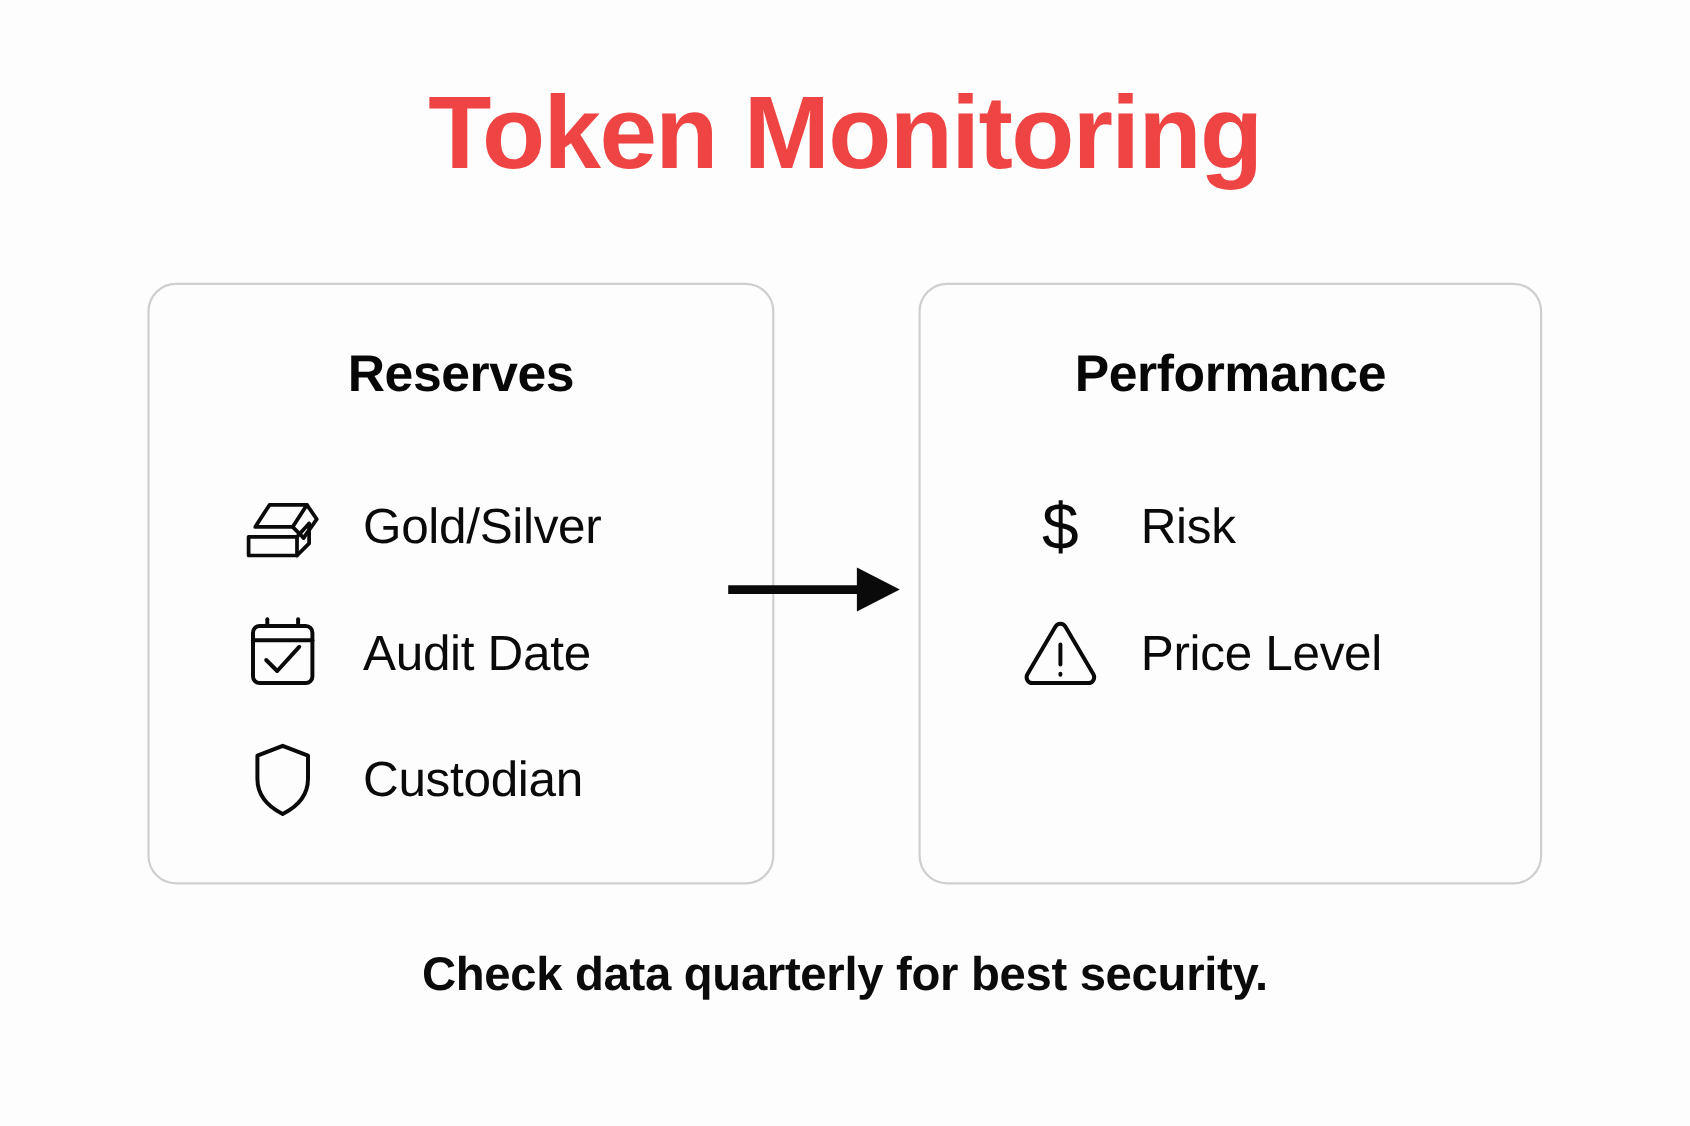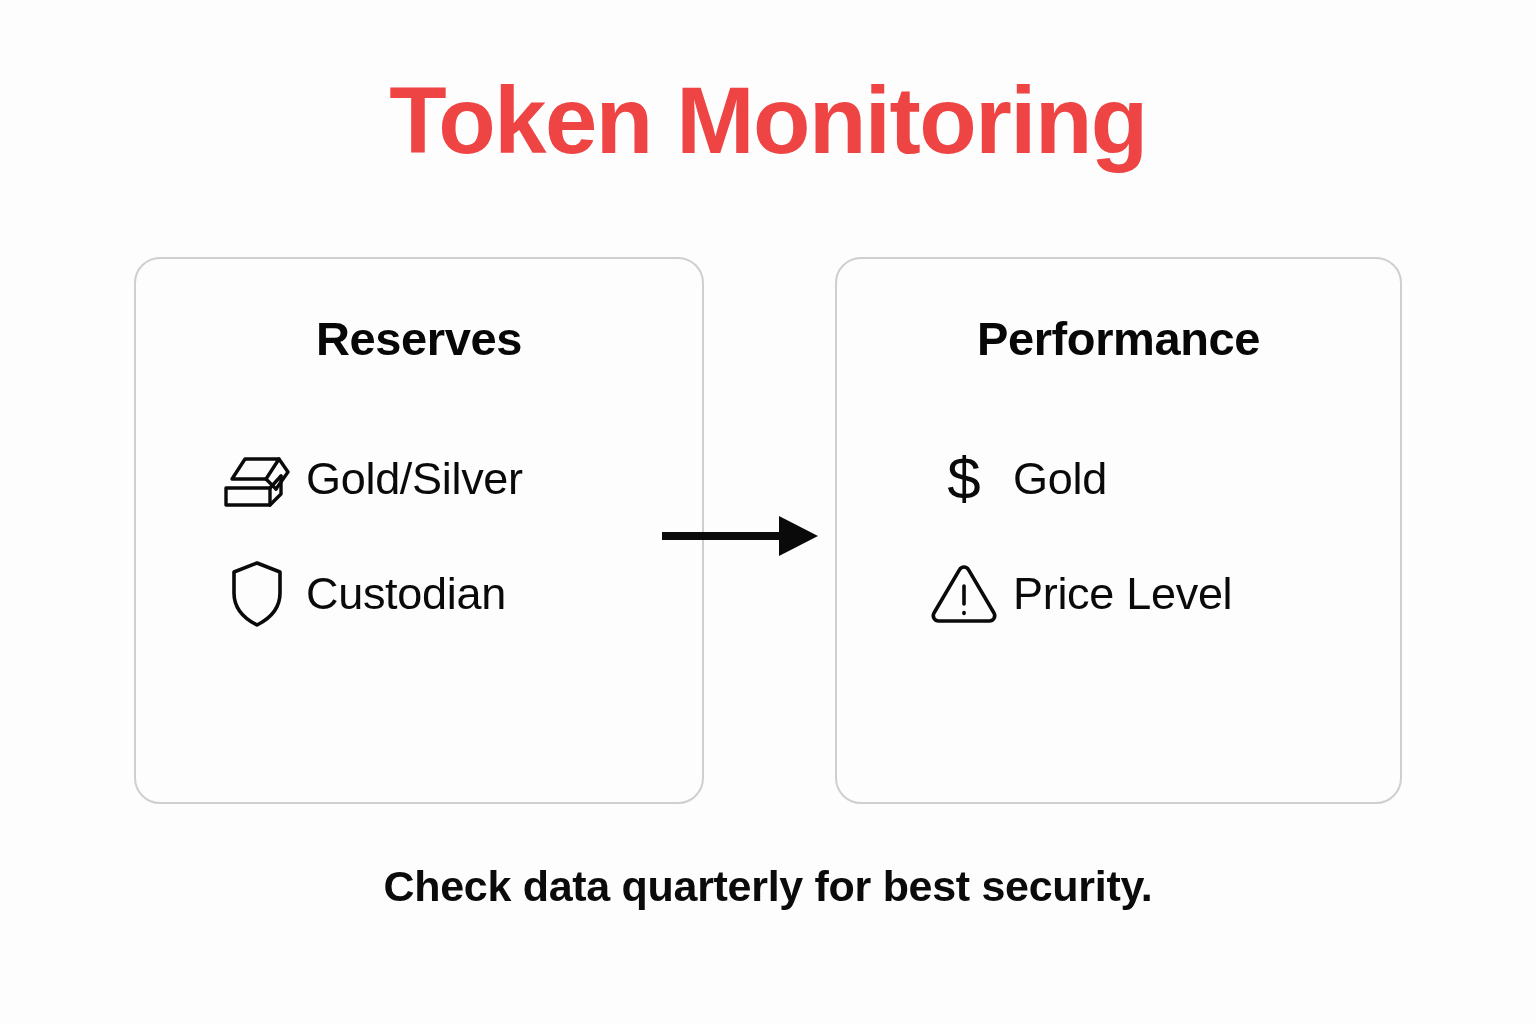--- a/index.html
+++ b/index.html
@@ -85,21 +85,21 @@
     justify-content: center;
   }
   .row-icon svg { display: block; }
 
   .row-label {
     font-size: 45px;
     font-weight: 400;
     letter-spacing: -0.3px;
     color: #0a0a0a;
     white-space: nowrap;
-    margin-left: 12px;
+    margin-left: 36px;
   }
 
   
   .glyph-dollar {
     font-size: 60px;
     font-weight: 500;
     line-height: 1;
     color: #0a0a0a;
   }
 
@@ -147,20 +147,32 @@
             <path d="M45 31 L55 41"></path>
 
             <path d="M5 40 L5 57 L49 57 L49 40 Z"></path>
             <path d="M49 40 L60 28"></path>
             <path d="M49 57 L60 46 L60 28"></path>
           </svg>
         </span>
         <span class="row-label">Gold/Silver</span>
       </div>
 
+      <div class="row">
+        <span class="row-icon">
+          <svg width="64" height="66" viewBox="0 0 64 66" fill="none" stroke="#0a0a0a" stroke-width="3.6" stroke-linejoin="round" stroke-linecap="round">
+            <rect x="5" y="8" width="54" height="52" rx="6"></rect>
+            <path d="M5 21 L59 21"></path>
+            <path d="M18 8 L18 2"></path>
+            <path d="M46 8 L46 2"></path>
+            <path d="M17 39 L27 49 L47 27"></path>
+          </svg>
+        </span>
+        <span class="row-label">Audit Date</span>
+      </div>
 
       <div class="row">
         <span class="row-icon">
           <svg width="58" height="70" viewBox="0 0 58 70" fill="none" stroke="#0a0a0a" stroke-width="3.6" stroke-linejoin="round" stroke-linecap="round">
             <path d="M29 4 L52 13 L52 34 C52 50 41 60 29 66 C17 60 6 50 6 34 L6 13 Z"></path>
           </svg>
         </span>
         <span class="row-label">Custodian</span>
       </div>
 
@@ -176,21 +188,21 @@
 
   <div class="card card-right">
     <div class="card-title">Performance</div>
 
     <div class="rows">
 
       <div class="row">
         <span class="row-icon">
           <span class="glyph-dollar">$</span>
         </span>
-        <span class="row-label">Gold</span>
+        <span class="row-label">Risk</span>
       </div>
 
 
       <div class="row">
         <span class="row-icon">
           <svg width="72" height="66" viewBox="0 0 72 66" fill="none" stroke="#0a0a0a" stroke-width="3.6" stroke-linejoin="round" stroke-linecap="round">
             <path d="M36 6 C38 6 39.6 7.1 40.6 8.8 L66 52 C68 55.6 65.6 60 61.2 60 L10.8 60 C6.4 60 4 55.6 6 52 L31.4 8.8 C32.4 7.1 34 6 36 6 Z"></path>
             <path d="M36 25 L36 43"></path>
             <path d="M36 51.5 L36 52.5"></path>
           </svg>

